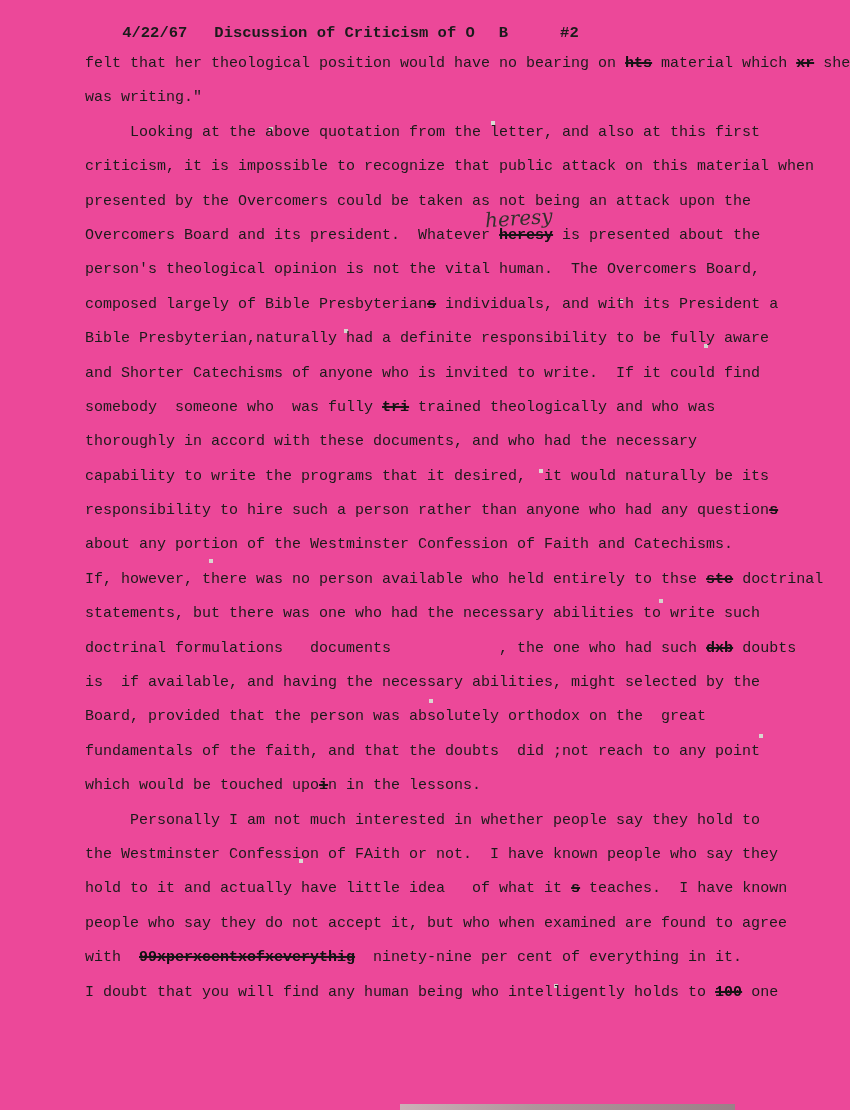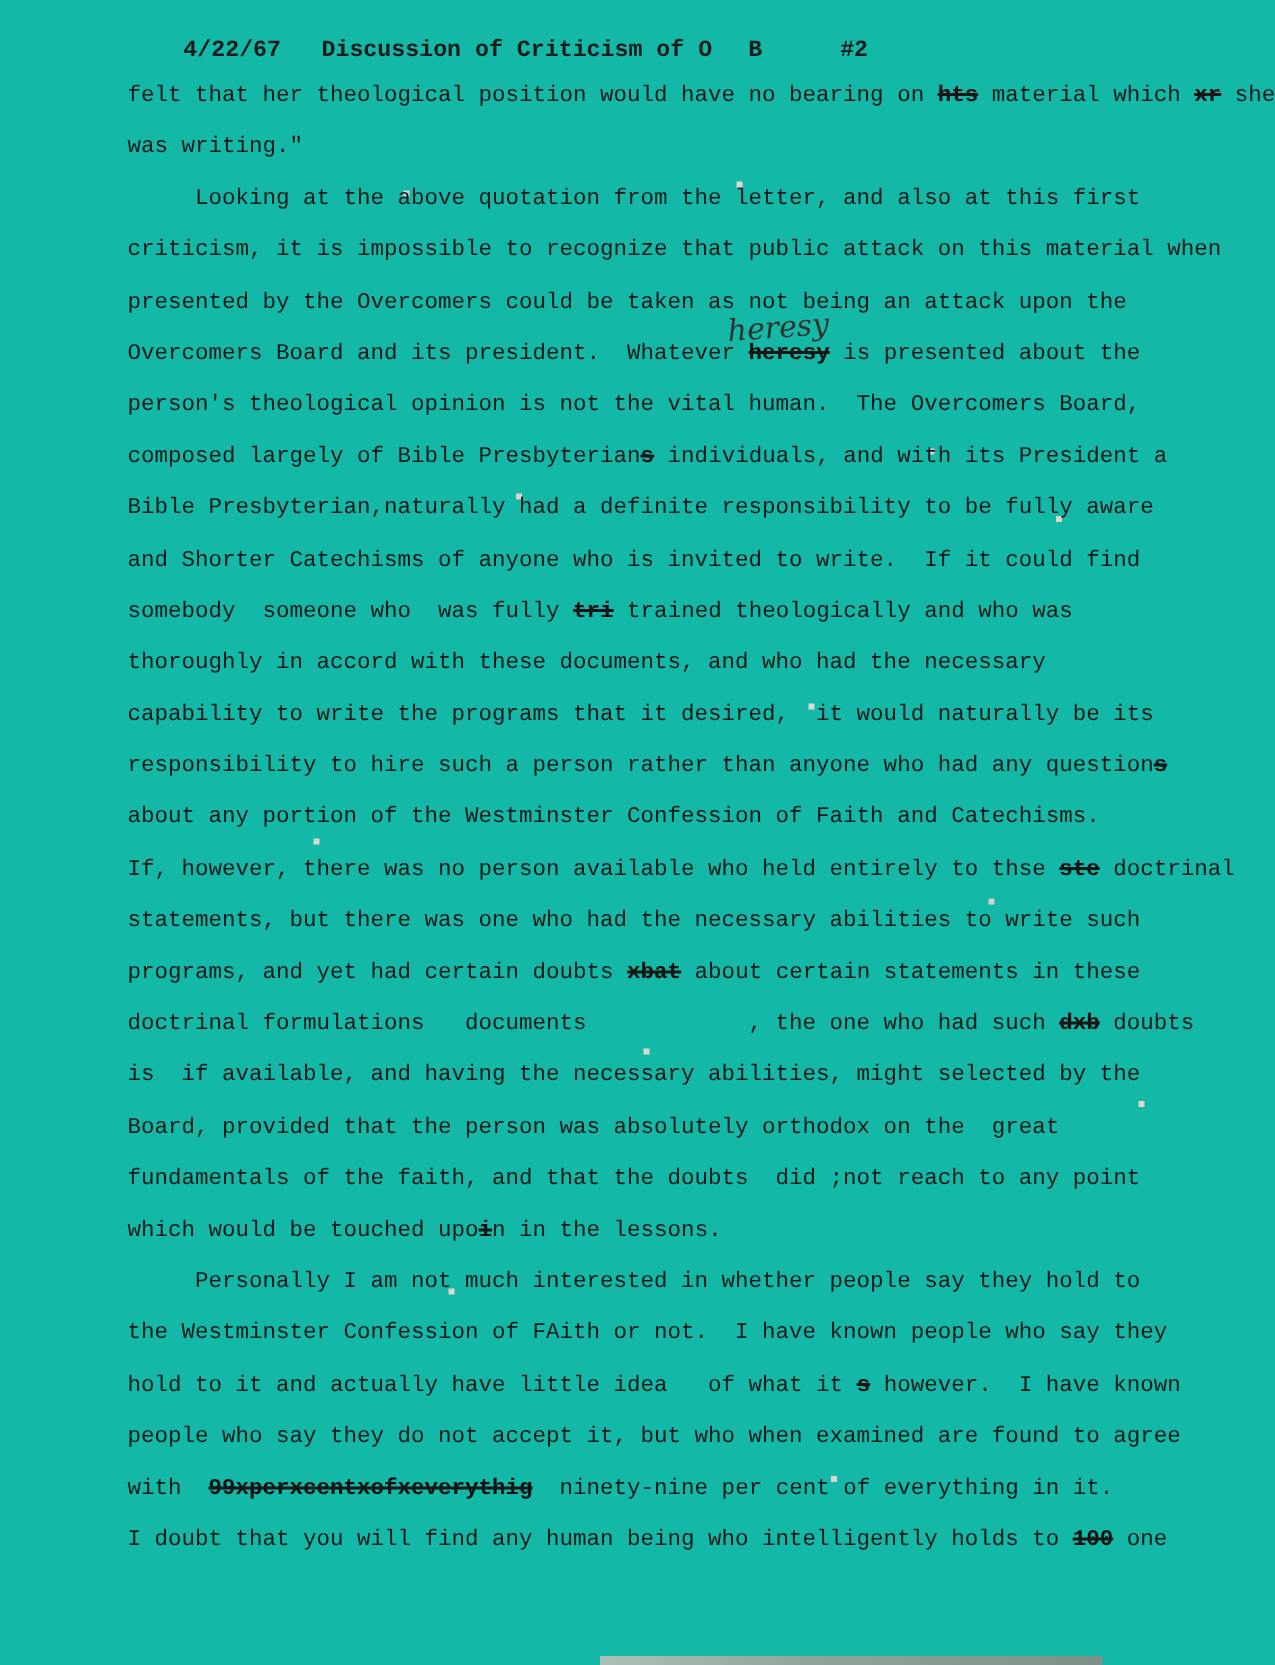--- a/index.html
+++ b/index.html
@@ -4,21 +4,21 @@
 <style>
   html, body {
     margin: 0;
     padding: 0;
     background: #f7f5f1;
   }
   .page {
     position: relative;
     width: 850px;
     height: 1110px;
-    background: #14b8a6;
+    background: #ec4899;
     overflow: hidden;
     font-family: "Liberation Mono", "DejaVu Sans Mono", monospace;
     color: #1b1b1b;
   }
   .header {
     position: absolute;
     top: 6px;
     left: 85px;
     white-space: pre;
     font-size: 15.5px;
@@ -114,28 +114,27 @@
       <div class="line"><span>composed largely of Bible Presbyterian</span><span class="struck">s</span><span> individuals, and with its President a</span></div>
       <div class="line"><span>Bible Presbyterian,naturally had a definite responsibility to be fully aware</span></div>
       <div class="line"><span>and Shorter Catechisms of anyone who is invited to write.  If it could find</span></div>
       <div class="line"><span>somebody  someone who  was fully </span><span class="struck">tri</span><span> trained theologically and who was</span></div>
       <div class="line"><span>thoroughly in accord with these documents, and who had the necessary</span></div>
       <div class="line"><span>capability to write the programs that it desired,  it would naturally be its</span></div>
       <div class="line"><span>responsibility to hire such a person rather than anyone who had any question</span><span class="struck">s</span></div>
       <div class="line"><span>about any portion of the Westminster Confession of Faith and Catechisms.</span></div>
       <div class="line"><span>If, however, there was no person available who held entirely to thse </span><span class="struck">ste</span><span> doctrinal</span></div>
       <div class="line"><span>statements, but there was one who had the necessary abilities to write such</span></div>
-      <div class="line"><span>programs, and yet had certain doubts </span><span class="struck">xbat</span><span> about certain statements in these</span></div>
       <div class="line"><span>doctrinal formulations   documents            , the one who had such </span><span class="struck">dxb</span><span> doubts</span></div>
       <div class="line"><span>is  if available, and having the necessary abilities, might selected by the</span></div>
       <div class="line"><span>Board, provided that the person was absolutely orthodox on the  great</span></div>
       <div class="line"><span>fundamentals of the faith, and that the doubts  did ;not reach to any point</span></div>
       <div class="line"><span>which would be touched upo</span><span class="struck">i</span><span>n in the lessons.</span></div>
       <div class="line"><span>     Personally I am not much interested in whether people say they hold to</span></div>
       <div class="line"><span>the Westminster Confession of FAith or not.  I have known people who say they</span></div>
-      <div class="line"><span>hold to it and actually have little idea   of what it </span><span class="struck">s</span><span> however.  I have known</span></div>
+      <div class="line"><span>hold to it and actually have little idea   of what it </span><span class="struck">s</span><span> teaches.  I have known</span></div>
       <div class="line"><span>people who say they do not accept it, but who when examined are found to agree</span></div>
       <div class="line"><span>with  </span><span class="struck">99xperxcentxofxeverythig</span><span>  ninety-nine per cent of everything in it.</span></div>
       <div class="line"><span>I doubt that you will find any human being who intelligently holds to </span><span class="struck">100</span><span> one</span></div>
     </div>
 
   <div class="scan-artifact"></div>
 </div>
 
 </body></html>

